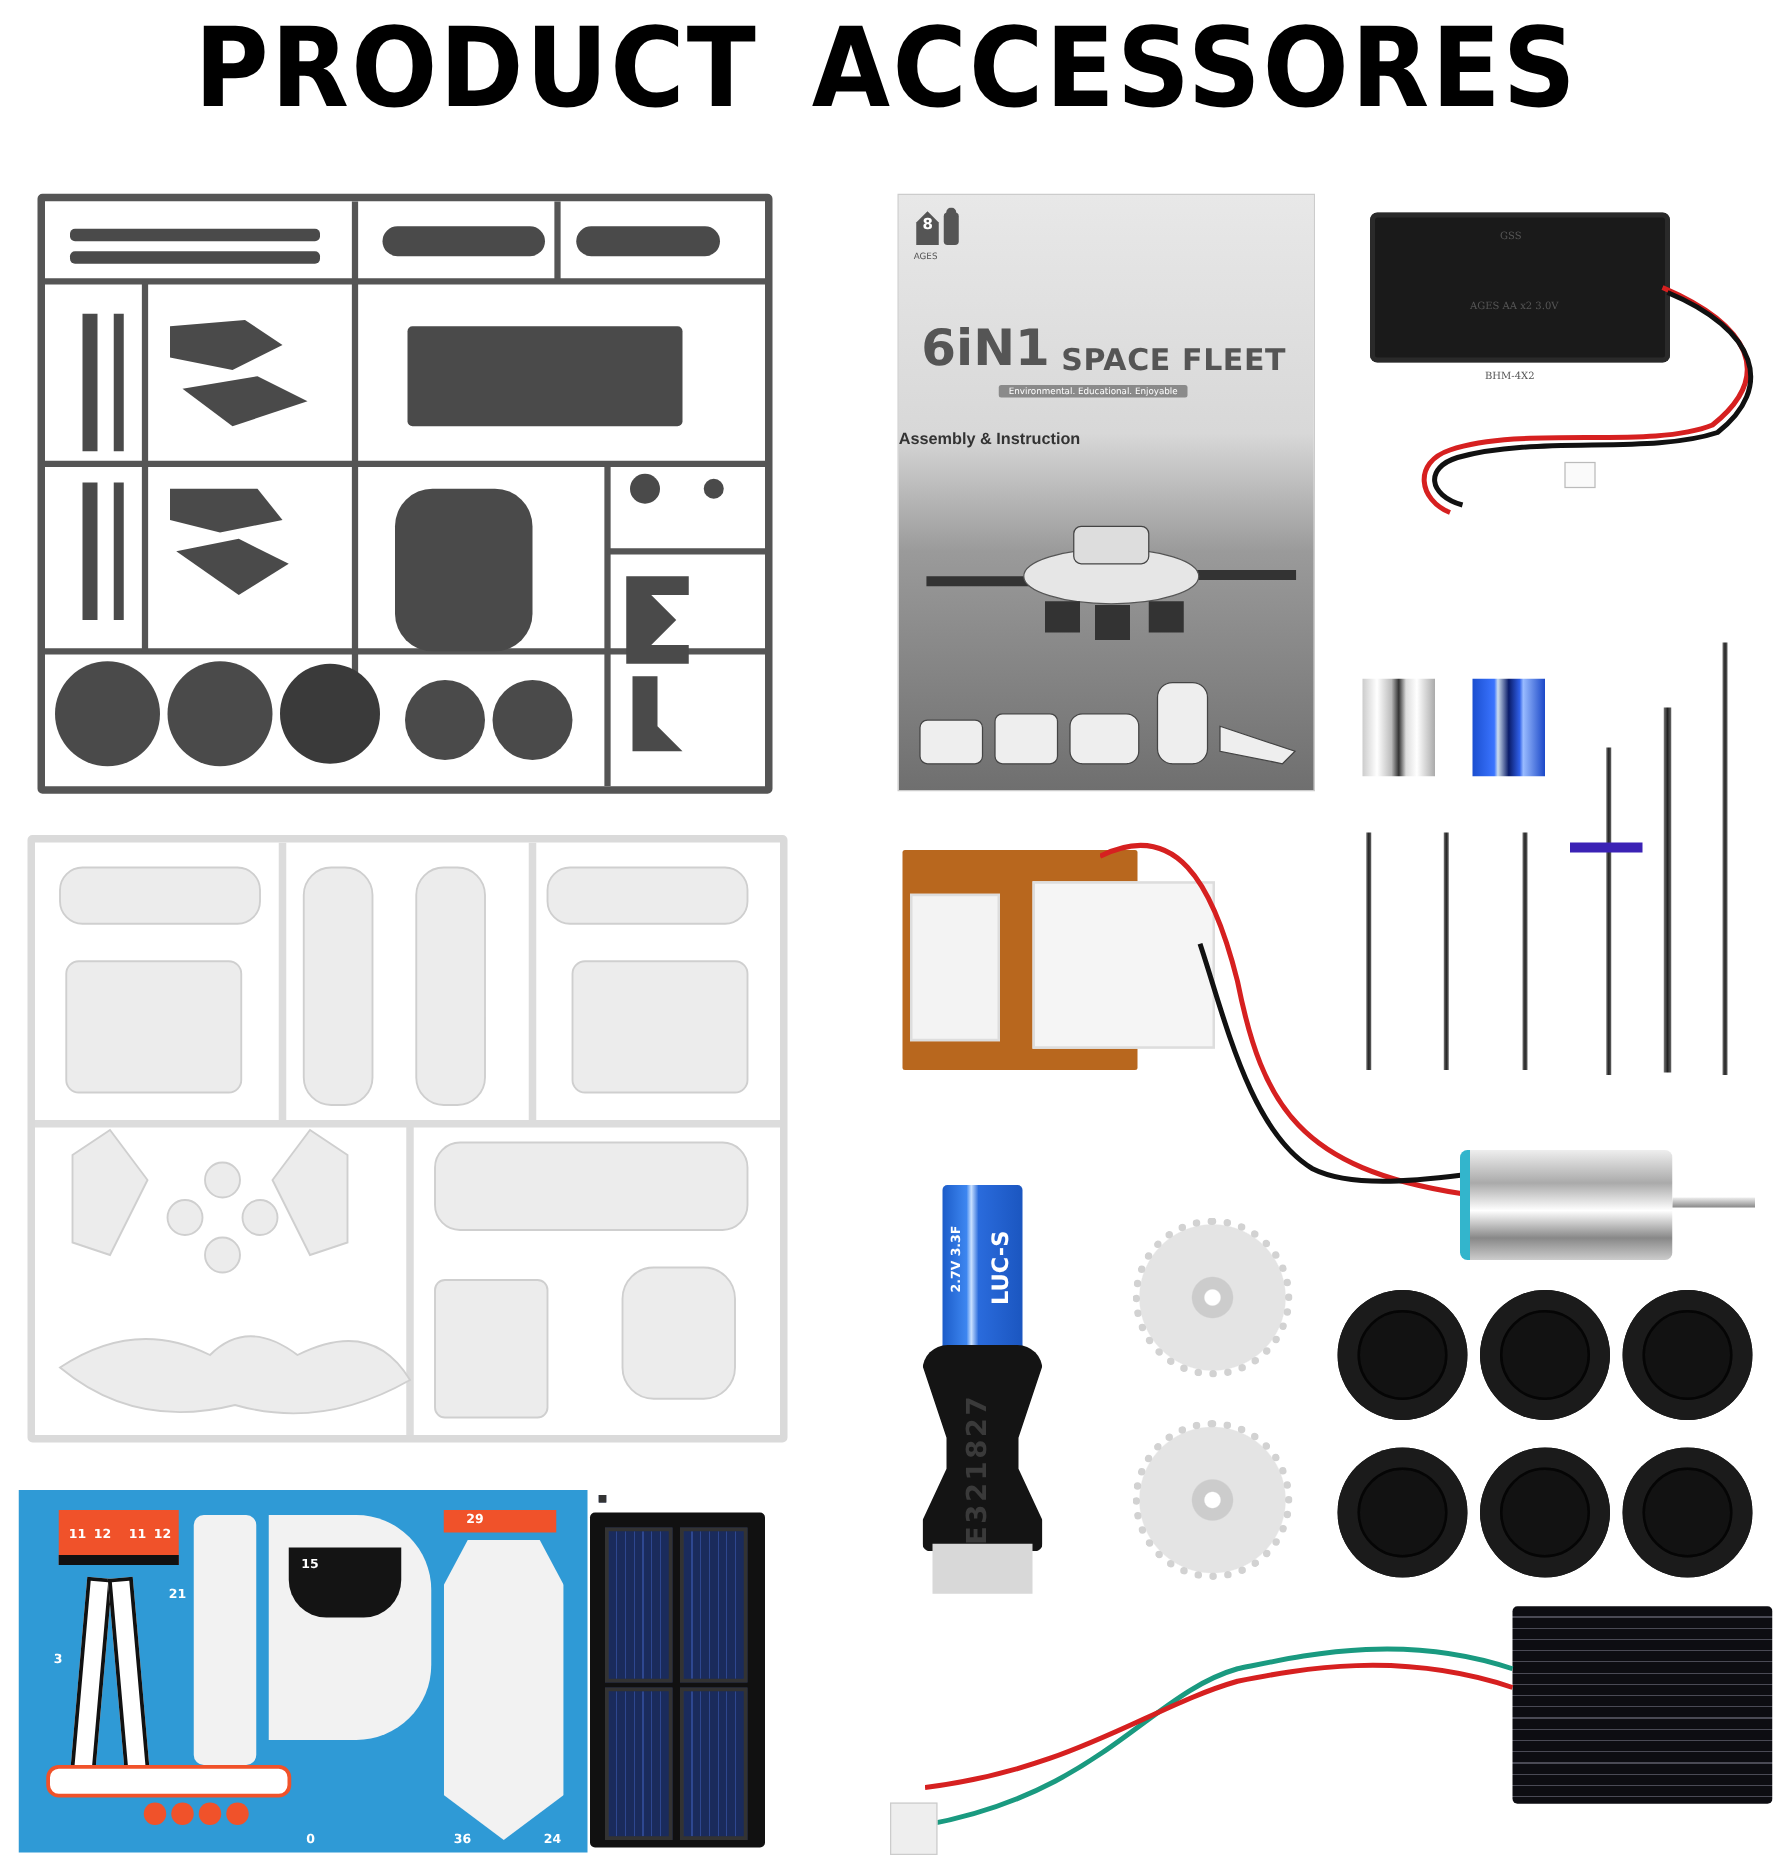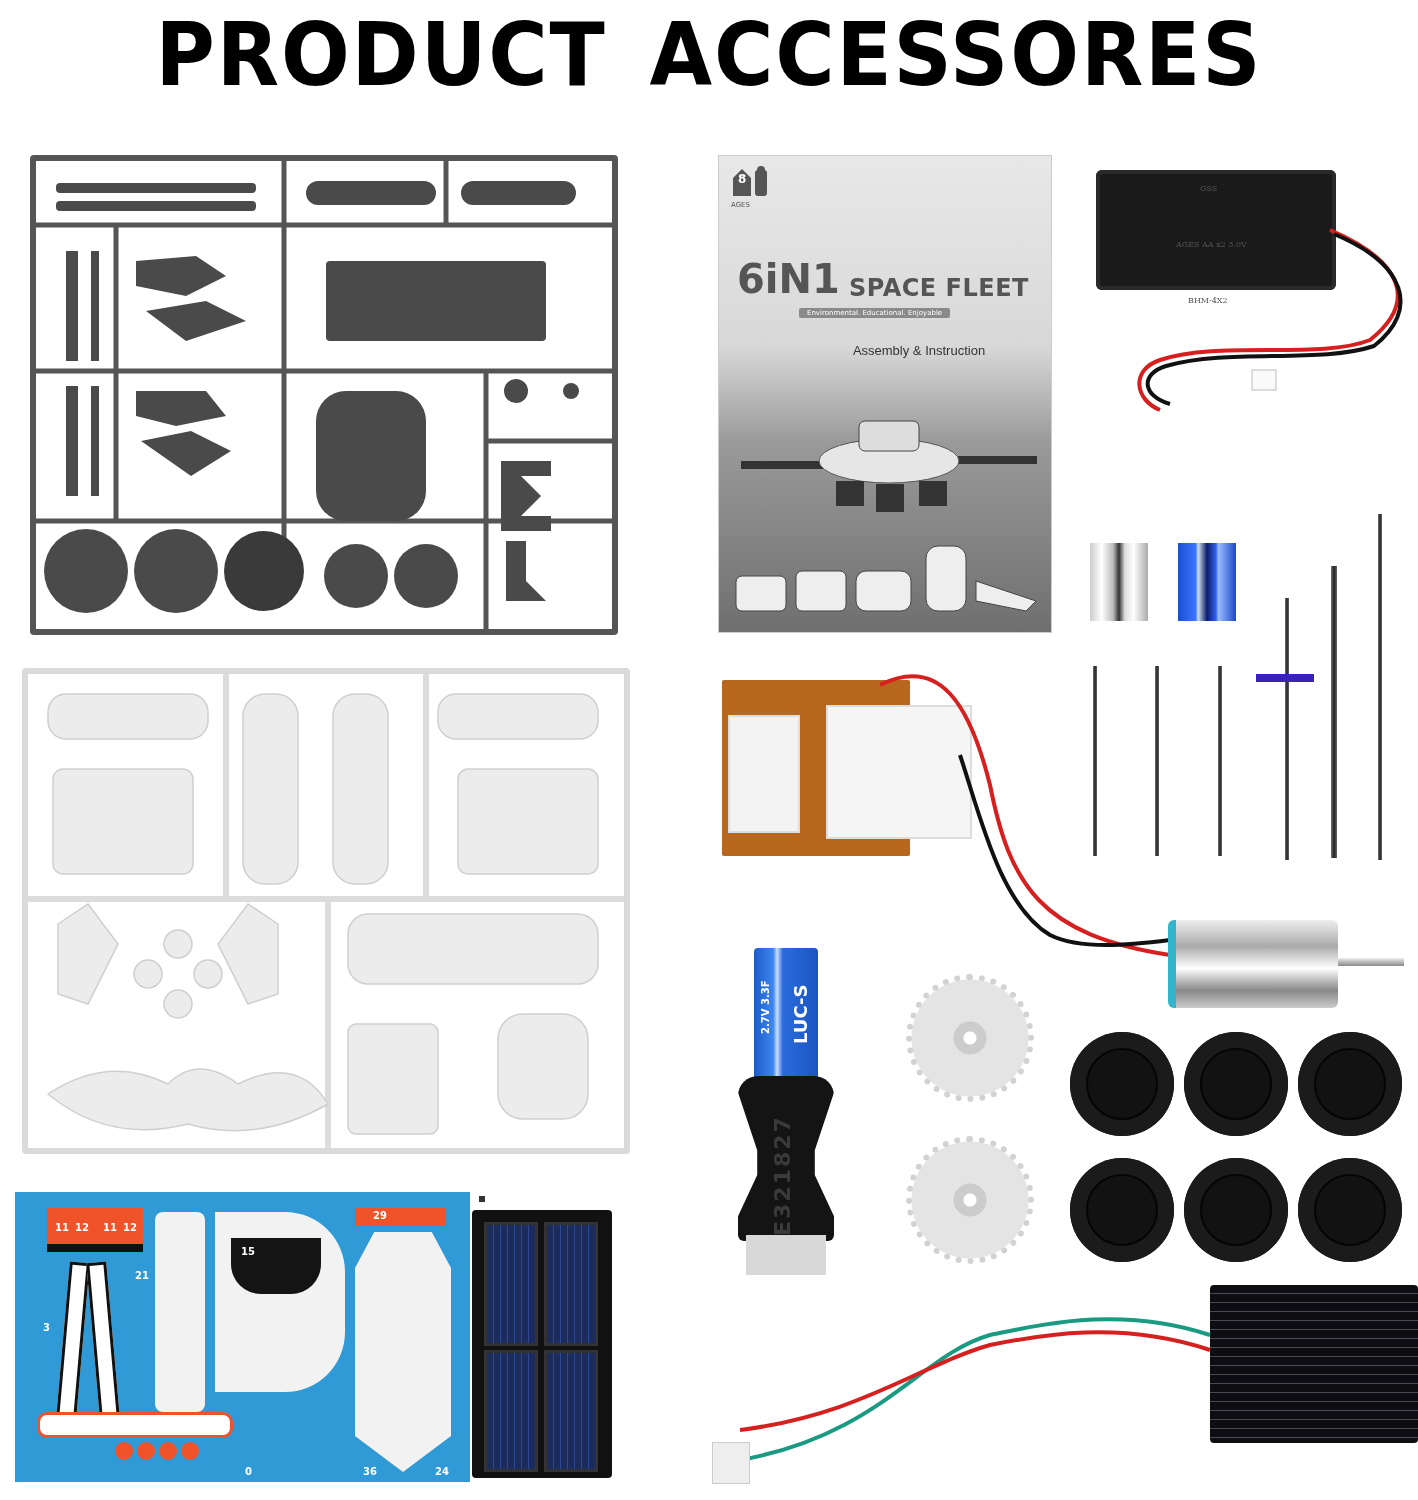--- a/index.html
+++ b/index.html
@@ -11,21 +11,21 @@
   .sprue-gray { left: 30px; top: 155px; width: 588px; height: 480px; border: 6px solid #555; border-radius: 4px; box-sizing: border-box; background: #fff; }
   .sprue-white { left: 22px; top: 668px; width: 608px; height: 486px; border: 6px solid #dadada; border-radius: 4px; box-sizing: border-box; background: #fff; }
 
   
   .manual { left: 718px; top: 155px; width: 334px; height: 478px; background: linear-gradient(#e8e8e8 0%, #d8d8d8 40%, #9a9a9a 60%, #6f6f6f 100%); border: 1px solid #ccc; box-sizing: border-box; overflow: hidden; }
   .manual .age { position: absolute; left: 12px; top: 10px; width: 40px; height: 34px; }
   .manual .sixin1 { position: absolute; left: 18px; top: 100px; font-weight: bold; font-size: 40px; color: #555; font-family: "DejaVu Sans", sans-serif; }
   .manual .solar { position: absolute; left: 130px; top: 106px; font-size: 12px; font-weight: bold; color: #777; letter-spacing: 0.5px; }
   .manual .fleet { position: absolute; left: 130px; top: 118px; font-size: 24px; font-weight: bold; color: #555; letter-spacing: 0.5px; }
   .manual .tag { position: absolute; left: 80px; top: 152px; font-size: 7px; color: #fff; background: #8a8a8a; padding: 1px 8px; border-radius: 2px; }
-  .manual .assembly { position: absolute; left: 0; width: 100%; top: 187px; text-align: center; font-size: 13px; color: #333; font-family: "Liberation Sans", sans-serif; font-weight: normal; margin-left: 34px; }
+  .manual .assembly { position: absolute; left: 0; width: 100%; top: 187px; font-size: 13px; color: #333; font-family: "Liberation Sans", sans-serif; font-weight: bold; }
   .manual .station { position: absolute; left: 22px; top: 260px; width: 296px; height: 100px; }
   .manual .crafts { position: absolute; left: 12px; top: 385px; width: 310px; height: 80px; }
 
   
   .batt-holder { left: 1096px; top: 170px; width: 240px; height: 120px; background: #1a1a1a; border-radius: 6px; box-shadow: inset 0 0 0 4px #2a2a2a; text-align: center; }
   .batt-holder .lbl { position: absolute; font-size: 8px; color: #555; font-family: "DejaVu Serif", serif; }
 
   
   .rod { position: absolute; width: 4px; background: linear-gradient(90deg,#777,#222,#666); }
   .sleeve-silver { left: 1090px; top: 543px; width: 58px; height: 78px; background: linear-gradient(90deg,#ccc,#fff 20%,#bbb 40%,#333 50%,#ddd 60%,#fff 75%,#aaa); }

